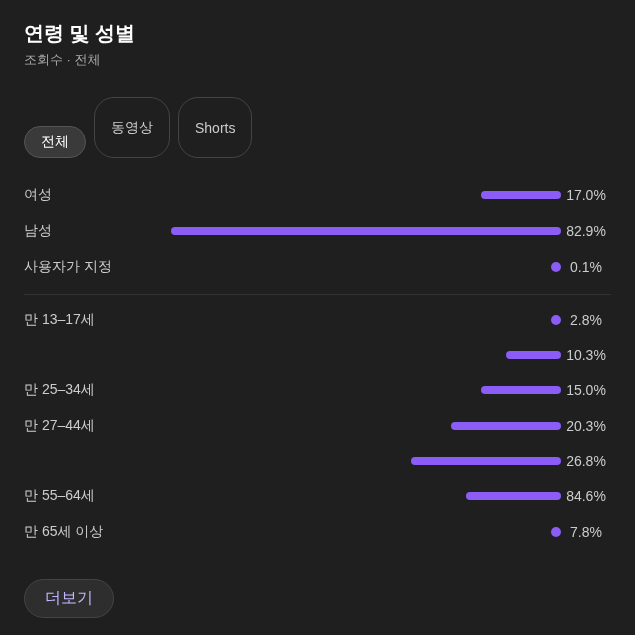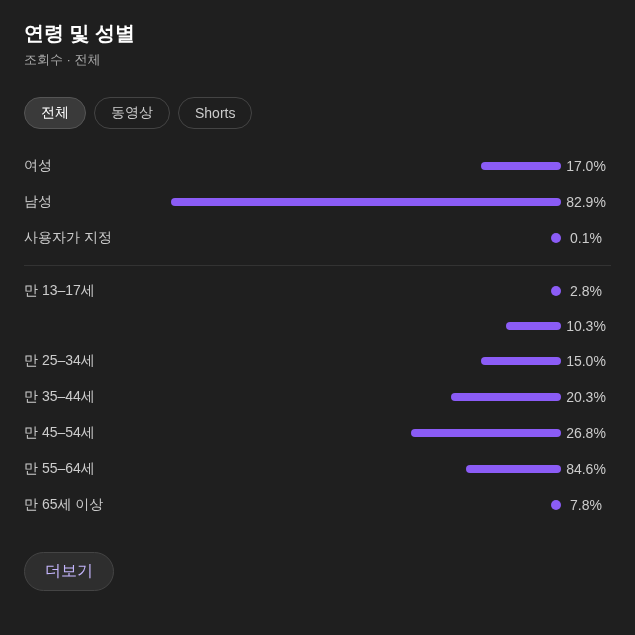--- a/index.html
+++ b/index.html
@@ -44,20 +44,21 @@
       border: 1px solid #444;
       background: transparent;
       color: #cccccc;
       transition: background 0.2s;
     }
 
     .tab-btn.active {
       background-color: #3a3a3a;
       color: #ffffff;
       border-color: #555;
+      margin-top: 29px;
     }
 
     .section-divider {
       border: none;
       border-top: 1px solid #333;
       margin: 16px 0;
     }
 
     .bar-row {
       display: flex;
@@ -176,29 +177,28 @@
 
   <div class="bar-row">
     <span class="bar-label">만 25–34세</span>
     <div class="bar-track">
       <div class="bar-fill" style="width:80px;"></div>
     </div>
     <span class="bar-pct">15.0%</span>
   </div>
 
   <div class="bar-row">
-    <span class="bar-label">만 35–44세</span>
+    <span class="bar-label">만 27–44세</span>
     <div class="bar-track">
       <div class="bar-fill" style="width:110px;"></div>
     </div>
     <span class="bar-pct">20.3%</span>
   </div>
 
   <div class="bar-row">
-    <span class="bar-label">만 45–54세</span>
     <div class="bar-track">
       <div class="bar-fill" style="width:150px;"></div>
     </div>
     <span class="bar-pct">26.8%</span>
   </div>
 
   <div class="bar-row">
     <span class="bar-label">만 55–64세</span>
     <div class="bar-track">
       <div class="bar-fill" style="width:95px;"></div>

